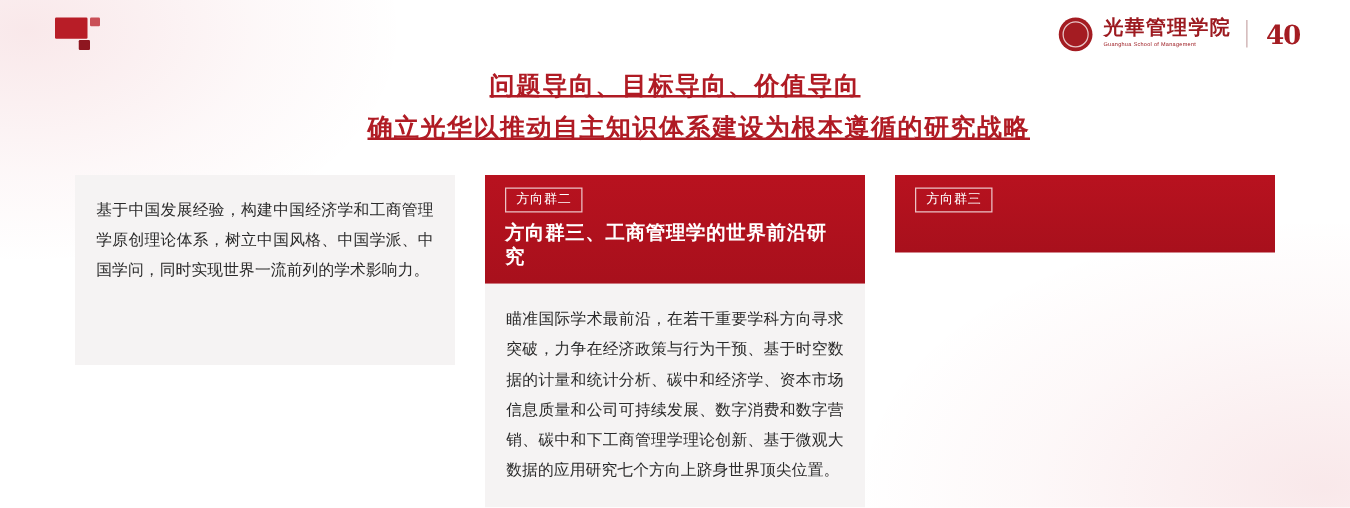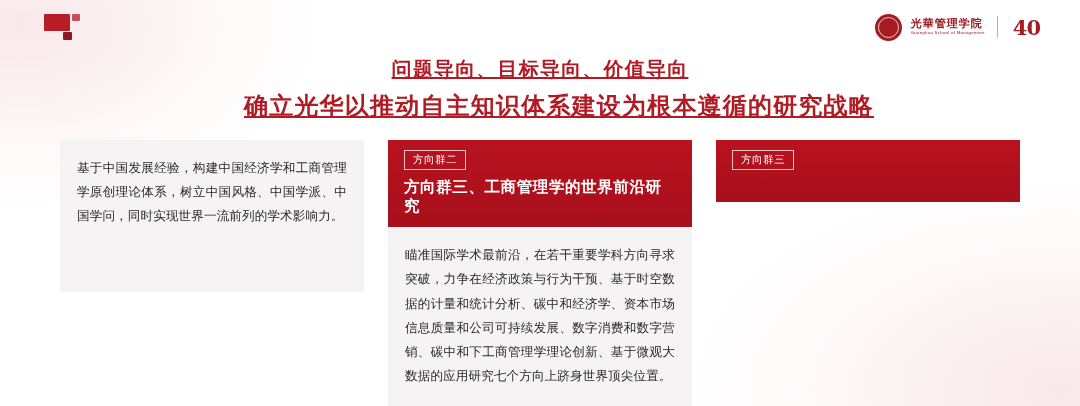--- a/index.html
+++ b/index.html
@@ -65,22 +65,22 @@
     border: 1px solid rgba(255,255,255,0.75);
     border-radius: 50%;
   }
   .brand-name {
     display: flex;
     flex-direction: column;
     justify-content: center;
     line-height: 1.05;
   }
   .brand-cn {
-    font-family: Liberation Sans, sans-serif;
-    font-size: 11px;
+    font-family: Liberation Mono, monospace;
+    font-size: 16px;
     color: #9c1a20;
     letter-spacing: 1px;
     font-weight: 700;
   }
   .brand-en {
     font-size: 4.4px;
     color: #9c1a20;
     letter-spacing: 0.25px;
     margin-top: 2px;
     white-space: nowrap;
@@ -108,21 +108,21 @@
     color: #b01b24;
     font-weight: 700;
     text-decoration: underline;
   }
   .headline .l1 {
     font-size: 20px;
     letter-spacing: 1.2px;
     line-height: 1.5;
   }
   .headline .l2 {
-    font-size: 24px;
+    font-size: 20px;
     letter-spacing: 1.2px;
     line-height: 1.5;
     margin-top: 4px;
     padding-left: 38px;
   }
 
   
   .cards {
     position: absolute;
     left: 60px;

